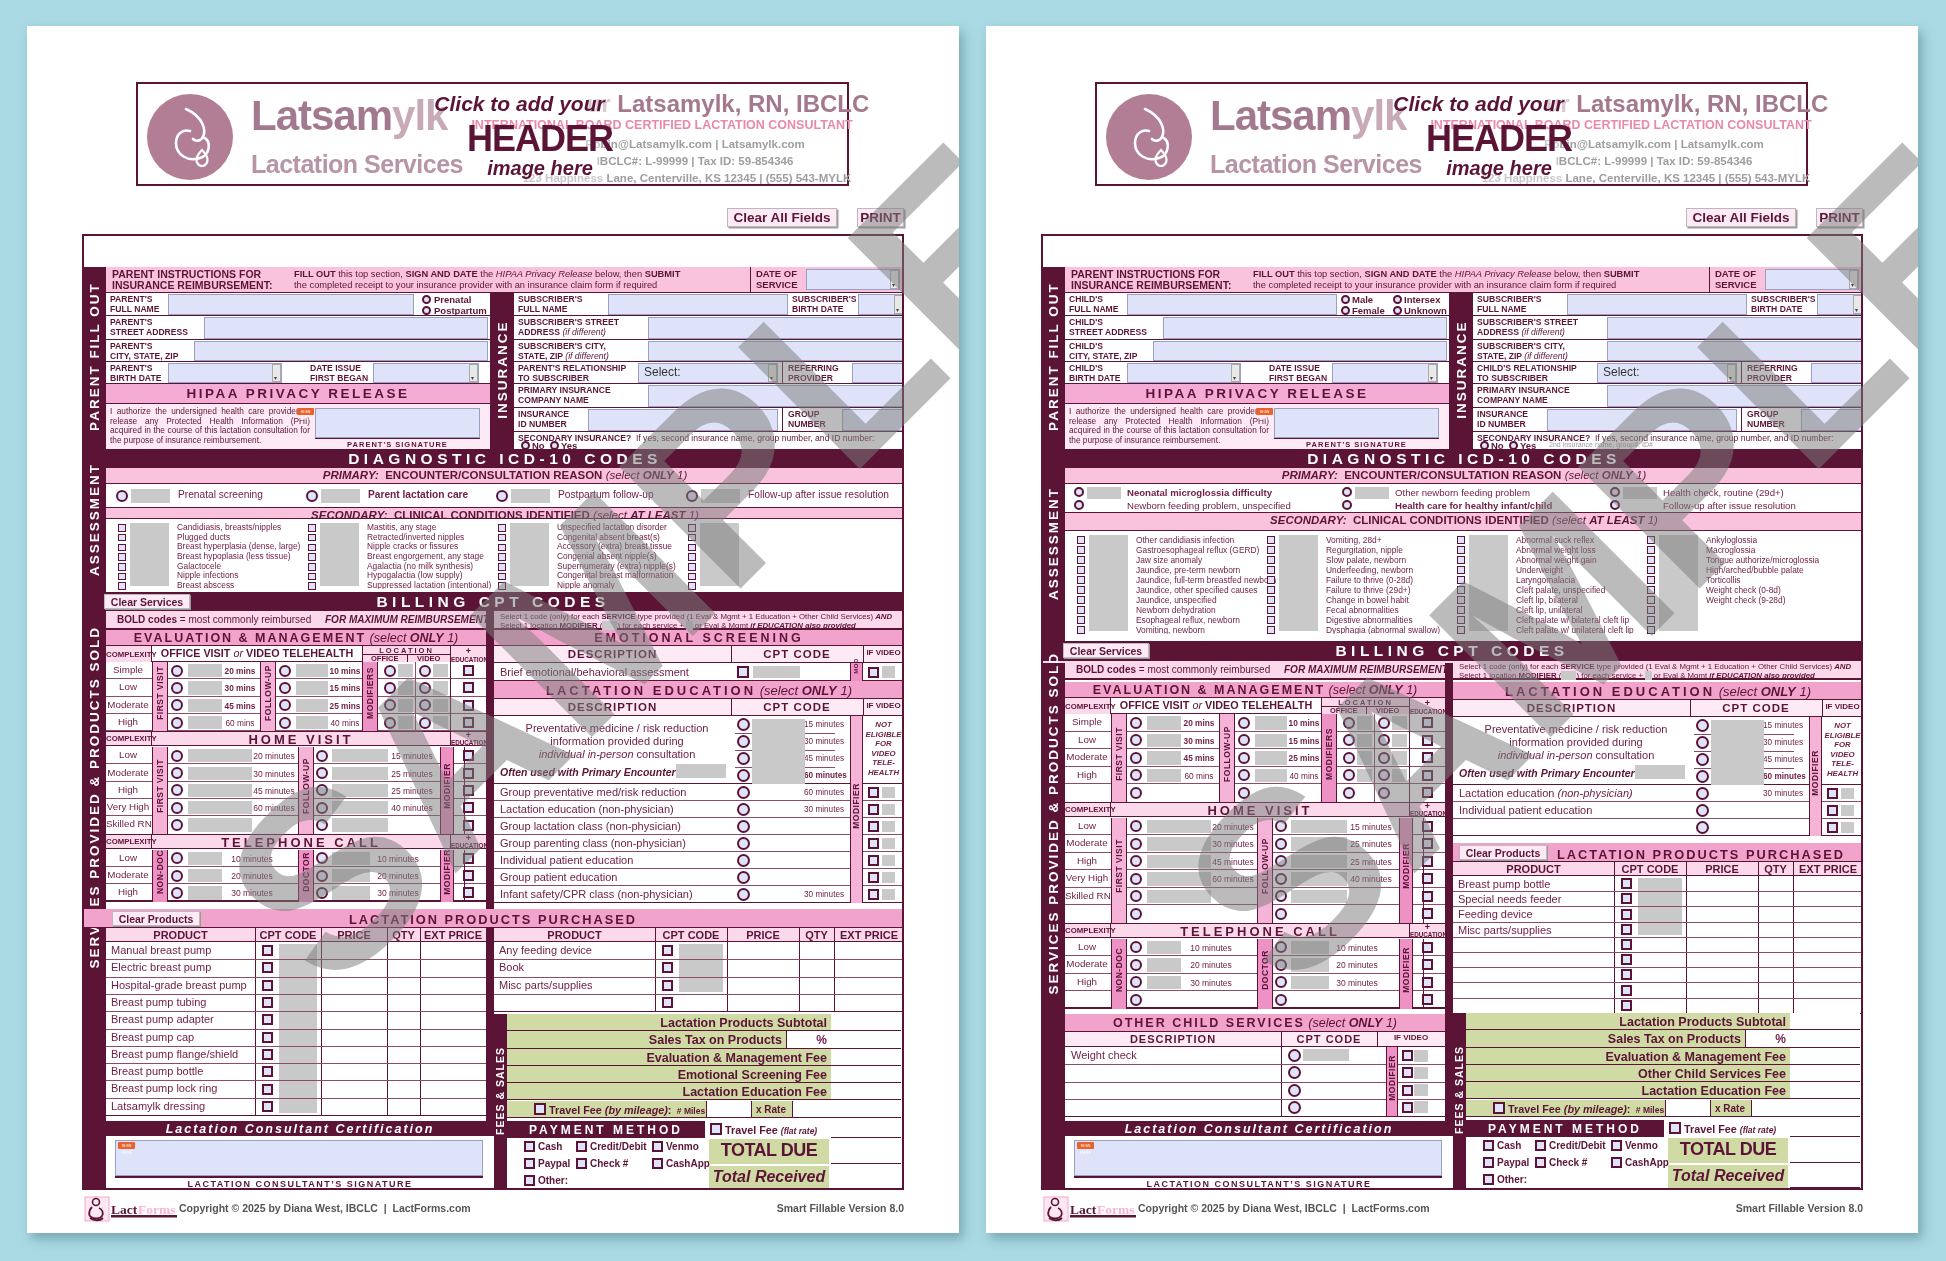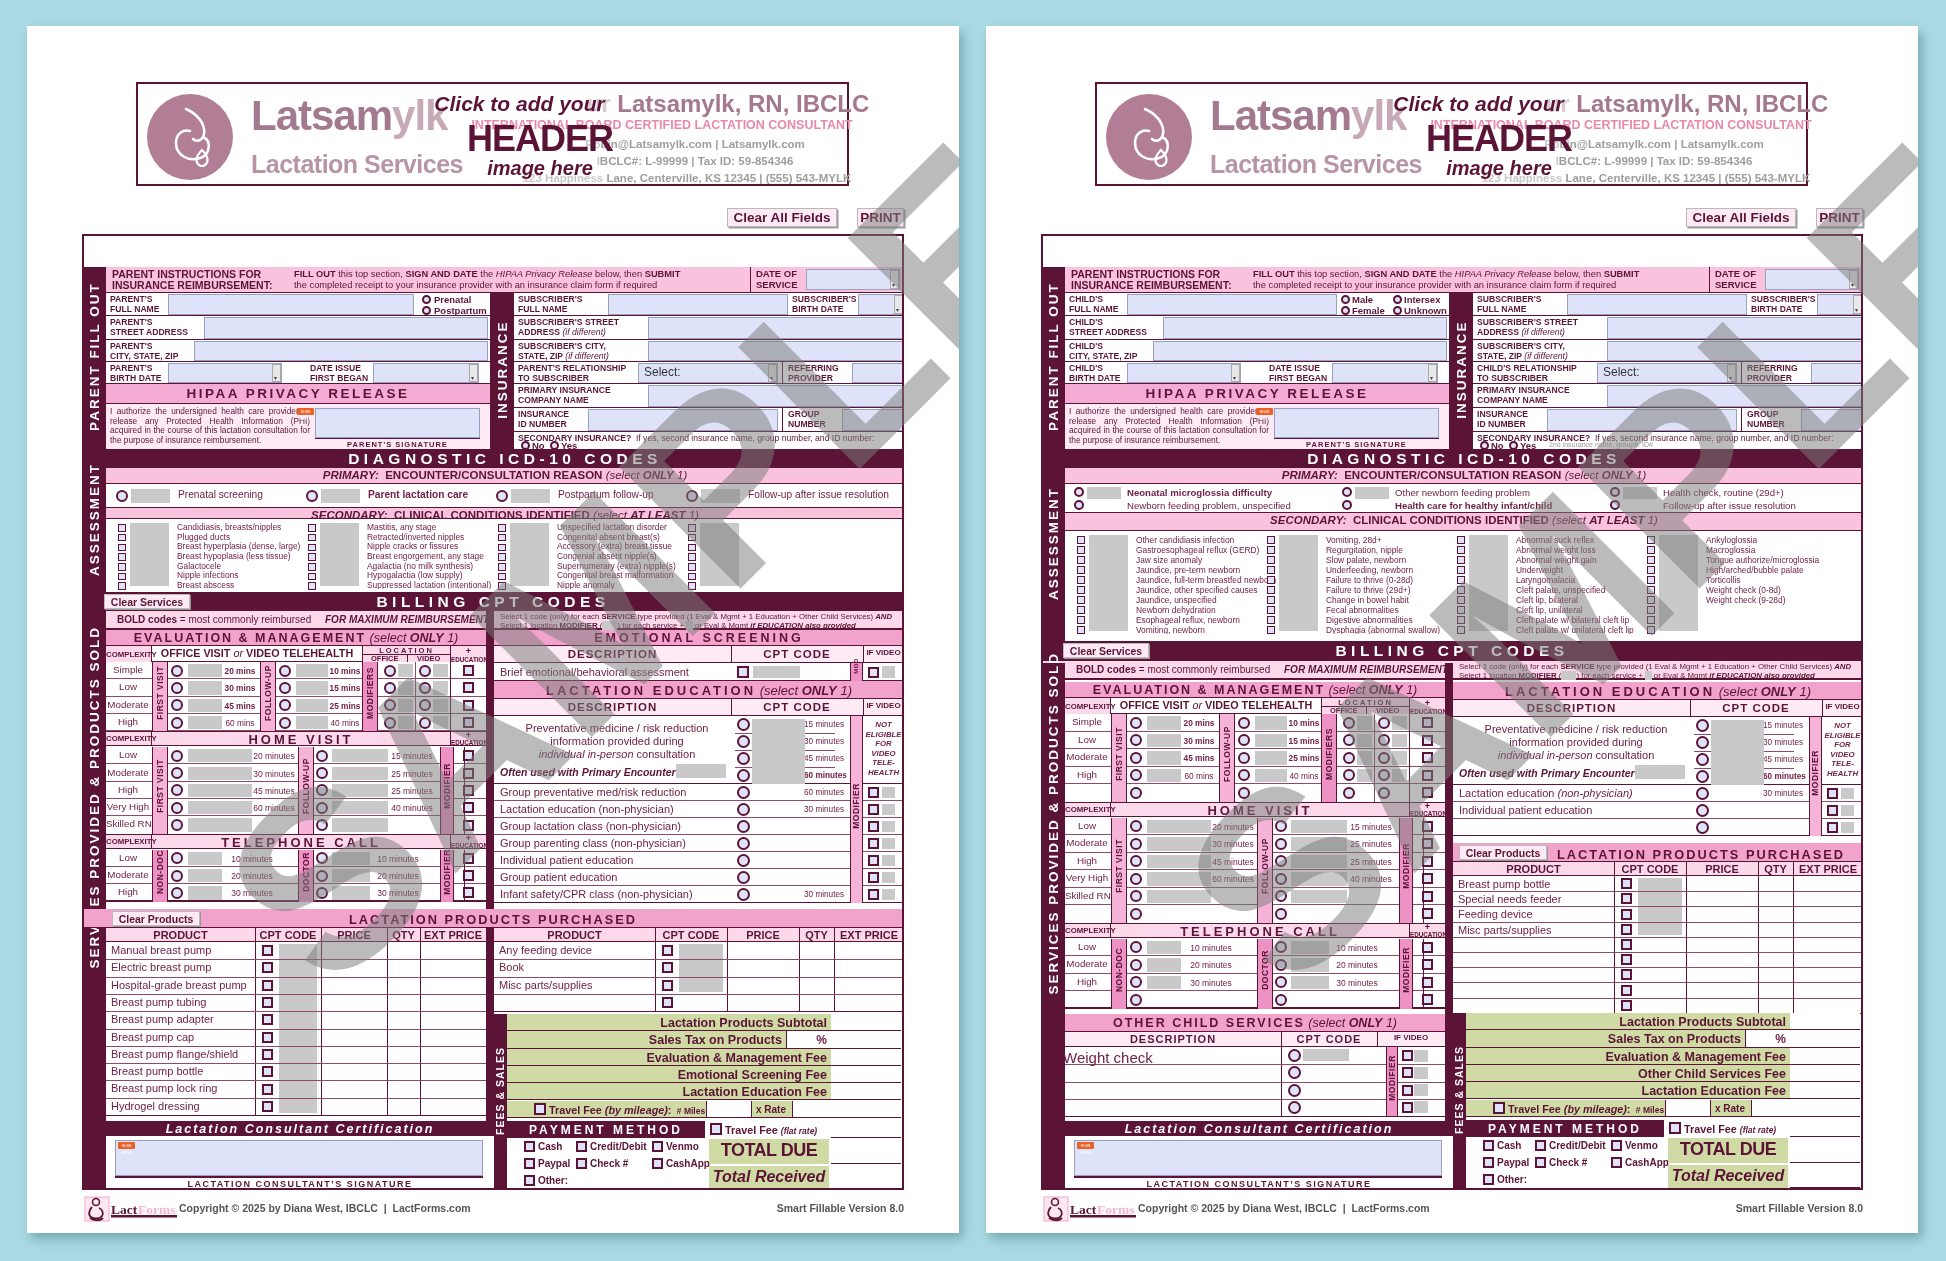--- a/index.html
+++ b/index.html
@@ -583,21 +583,21 @@
 <div class="" style="left:24px;top:829.0999999999999px;width:380px;height:1px;background:#8d4a6b"></div>
 <div class="t" style="left:29px;top:813.8px;width:141px;height:13px;font-size:11px;color:#712149;white-space:nowrap">Breast pump flange/shield</div>
 <div style="position:absolute;left:179.5px;top:814.9499999999999px;width:11px;height:11px;border:2px solid #5b1436;background:#dfe3f9;box-sizing:border-box"></div>
 <div class="" style="left:24px;top:846.4px;width:380px;height:1px;background:#8d4a6b"></div>
 <div class="t" style="left:29px;top:831.1px;width:141px;height:13px;font-size:11px;color:#712149;white-space:nowrap">Breast pump bottle</div>
 <div style="position:absolute;left:179.5px;top:832.25px;width:11px;height:11px;border:2px solid #5b1436;background:#dfe3f9;box-sizing:border-box"></div>
 <div class="" style="left:24px;top:863.6999999999999px;width:380px;height:1px;background:#8d4a6b"></div>
 <div class="t" style="left:29px;top:848.4px;width:141px;height:13px;font-size:11px;color:#712149;white-space:nowrap">Breast pump lock ring</div>
 <div style="position:absolute;left:179.5px;top:849.55px;width:11px;height:11px;border:2px solid #5b1436;background:#dfe3f9;box-sizing:border-box"></div>
 <div class="" style="left:24px;top:881.0px;width:380px;height:1px;background:#5b1436"></div>
-<div class="t" style="left:29px;top:865.7px;width:141px;height:13px;font-size:11px;color:#712149;white-space:nowrap">Hydrogel dressing</div>
+<div class="t" style="left:29px;top:865.7px;width:141px;height:13px;font-size:11px;color:#712149;white-space:nowrap">Latsamylk dressing</div>
 <div style="position:absolute;left:179.5px;top:866.85px;width:11px;height:11px;border:2px solid #5b1436;background:#dfe3f9;box-sizing:border-box"></div>
 
 <div class="" style="left:412px;top:694px;width:410px;height:14px;background:#fbd8ea;border-bottom:1px solid #5b1436"></div>
 <div class="t" style="left:412px;top:695px;width:161px;height:12px;font-size:11px;font-weight:800;color:#5b1436;text-align:center">PRODUCT</div>
 <div class="t" style="left:573px;top:695px;width:72px;height:12px;font-size:11px;font-weight:800;color:#5b1436;text-align:center">CPT CODE</div>
 <div class="t" style="left:645px;top:695px;width:72px;height:12px;font-size:11px;font-weight:800;color:#5b1436;text-align:center">PRICE</div>
 <div class="t" style="left:717px;top:695px;width:35px;height:12px;font-size:11px;font-weight:800;color:#5b1436;text-align:center">QTY</div>
 <div class="t" style="left:752px;top:695px;width:70px;height:12px;font-size:11px;font-weight:800;color:#5b1436;text-align:center">EXT PRICE</div>
 <div class="" style="left:412px;top:708px;width:410px;height:69.2px;background:#fff"></div>
 <div class="" style="left:573px;top:694px;width:1px;height:83.2px;background:#5b1436"></div>
@@ -1290,21 +1290,21 @@
 <div class="" style="left:24px;top:798px;width:380px;height:15px;background:#fdeaf4;border-bottom:1px solid #5b1436"></div>
 <div class="t" style="left:24px;top:799px;width:216px;height:12px;font-size:11px;font-weight:800;color:#5b1436;text-align:center;letter-spacing:1px">DESCRIPTION</div>
 <div class="" style="left:240px;top:798px;width:1px;height:15px;background:#5b1436"></div>
 <div class="t" style="left:240px;top:799px;width:96px;height:12px;font-size:11px;font-weight:800;color:#5b1436;text-align:center;letter-spacing:1px">CPT CODE</div>
 <div class="" style="left:336px;top:798px;width:1px;height:15px;background:#5b1436"></div>
 <div class="t" style="left:336px;top:799px;width:68px;height:12px;font-size:8px;font-weight:800;color:#5b1436;text-align:center">IF VIDEO</div>
 
 <div class="" style="left:24px;top:813px;width:380px;height:69.2px;background:#fff"></div>
 <div class="" style="left:240px;top:798px;width:1px;height:84.2px;background:#5b1436"></div>
 <div class="" style="left:24px;top:830.3px;width:380px;height:1px;background:#8d4a6b"></div>
-<div class="t" style="left:22px;top:815.0px;width:200px;height:13px;font-size:15px;color:#712149">Weight check</div>
+<div class="t" style="left:30px;top:815.0px;width:200px;height:13px;font-size:11px;color:#712149">Weight check</div>
 <div style="position:absolute;left:246.5px;top:815.15px;width:13px;height:13px;border:2px solid #5b1436;border-radius:50%;background:#dfe3f9;box-sizing:border-box"></div>
 <div class="gr" style="left:262px;top:815.0px;width:46px;height:12px"></div>
 <div style="position:absolute;left:360.5px;top:816.15px;width:11px;height:11px;border:2px solid #5b1436;background:#dfe3f9;box-sizing:border-box"></div>
 <div class="gr" style="left:373px;top:815.5px;width:14px;height:12px"></div>
 <div class="" style="left:24px;top:847.5999999999999px;width:380px;height:1px;background:#8d4a6b"></div>
 <div style="position:absolute;left:246.5px;top:832.4499999999999px;width:13px;height:13px;border:2px solid #5b1436;border-radius:50%;background:#dfe3f9;box-sizing:border-box"></div>
 <div style="position:absolute;left:360.5px;top:833.4499999999999px;width:11px;height:11px;border:2px solid #5b1436;background:#dfe3f9;box-sizing:border-box"></div>
 <div class="gr" style="left:373px;top:832.8px;width:14px;height:12px"></div>
 <div class="" style="left:24px;top:864.9px;width:380px;height:1px;background:#8d4a6b"></div>
 <div style="position:absolute;left:246.5px;top:849.75px;width:13px;height:13px;border:2px solid #5b1436;border-radius:50%;background:#dfe3f9;box-sizing:border-box"></div>

